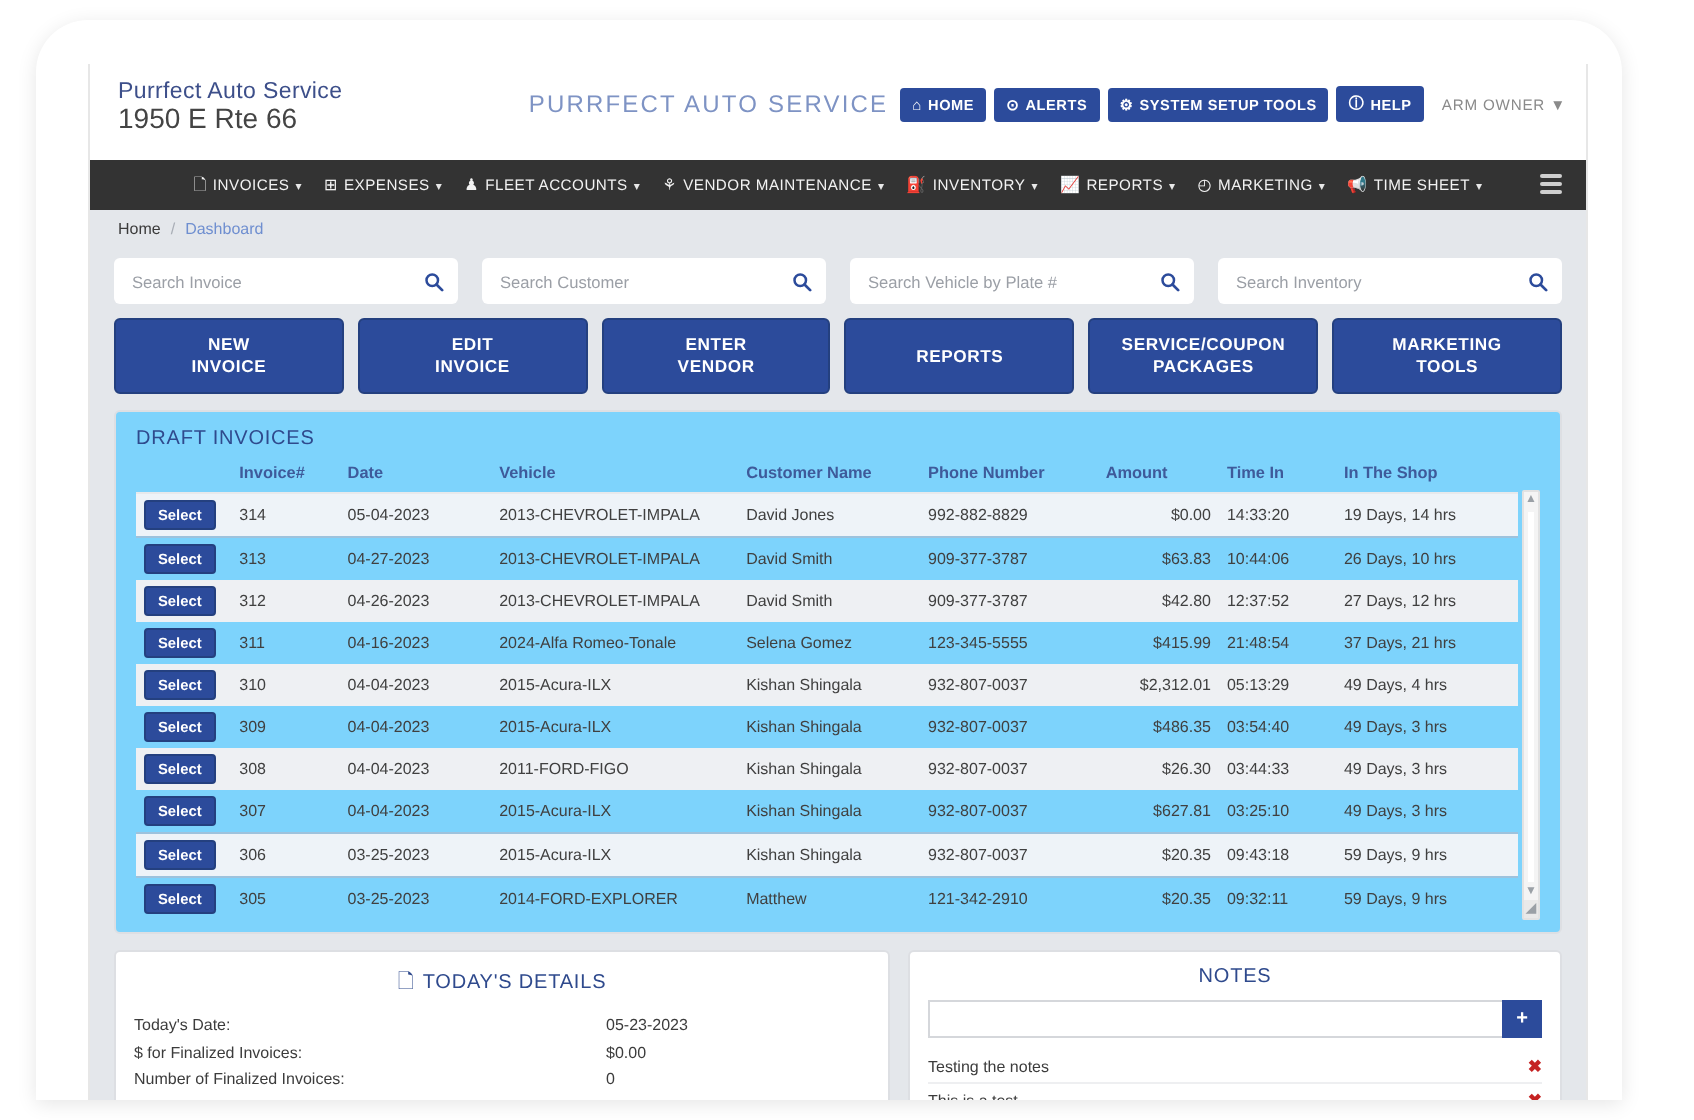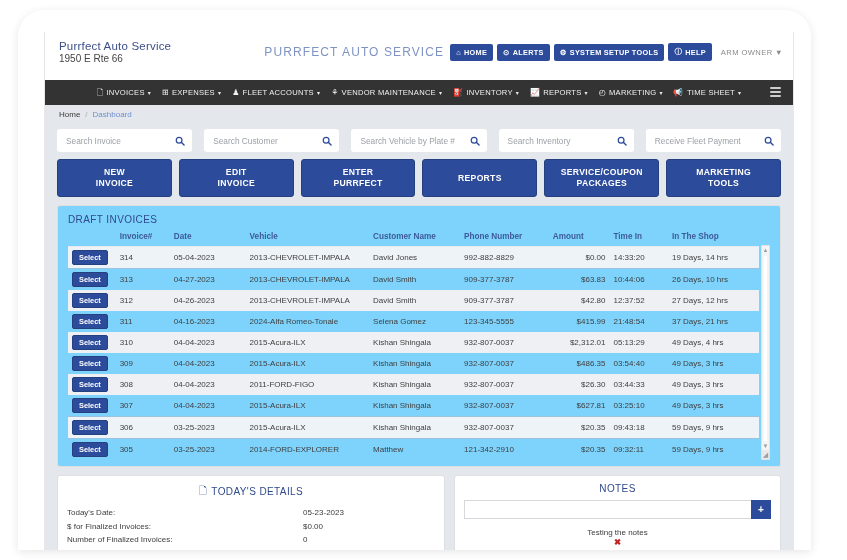--- a/index.html
+++ b/index.html
@@ -37,21 +37,21 @@
     padding: 8px 12px 0 14px;
   }
   .biz-name {
     color: #3d4f8a;
     font-size: 11.5px;
     letter-spacing: .2px;
     margin-bottom: 2px;
   }
   .biz-line {
     color: #444;
-    font-size: 10px;
+    font-size: 14px;
     line-height: 10px;
   }
   .header-right {
     position: absolute;
     right: 10px; top: 11px;
     display: flex; align-items: center; gap: 4px;
   }
   .site-title {
     color: #7e93c4;
     font-size: 12px;
@@ -293,21 +293,20 @@
     color: #fff;
     font-size: 10px; font-weight: bold;
     display: flex; align-items: center; justify-content: center;
     cursor: pointer;
   }
   .note-item {
     display: flex; align-items: center;
     font-size: 8px; color: #3c3c3c;
     padding: 3px 0;
     border-bottom: 1px solid #eeeff1;
-    flex-direction: column;
   }
   .note-text { flex: 1; }
   .note-del { color: #c52222; font-size: 8.5px; font-weight: bold; cursor: pointer; }
 </style>
 </head>
 <body>
 
 <div id="device">
   <div id="app">
 
@@ -426,42 +425,35 @@
         </div>
 
         <div class="search-box">
           <input placeholder="Search Inventory" style="">
           <svg class="mag" viewBox="0 0 16 16">
               <circle cx="6.6" cy="6.6" r="4.6" fill="none" stroke="#2c4b9b" stroke-width="2"></circle>
               <line x1="10" y1="10" x2="14.5" y2="14.5" stroke="#2c4b9b" stroke-width="2.2" stroke-linecap="round"></line>
             </svg>
         </div>
 
-        <div class="search-box">
-          <input placeholder="Receive Fleet Payment" style="">
-          <svg class="mag" viewBox="0 0 16 16">
-              <circle cx="6.6" cy="6.6" r="4.6" fill="none" stroke="#2c4b9b" stroke-width="2"></circle>
-              <line x1="10" y1="10" x2="14.5" y2="14.5" stroke="#2c4b9b" stroke-width="2.2" stroke-linecap="round"></line>
-            </svg>
-        </div>
 
       </div>
 
       <div class="btn-row">
         <div class="big-btn">
           <span>NEW</span>
           <span>INVOICE</span>
         </div>
         <div class="big-btn">
           <span>EDIT</span>
           <span>INVOICE</span>
         </div>
         <div class="big-btn">
           <span>ENTER</span>
-          <span>PURRFECT</span>
+          <span>VENDOR</span>
         </div>
         <div class="big-btn">
           <span>REPORTS</span>
         </div>
         <div class="big-btn">
           <span>SERVICE/COUPON</span>
           <span>PACKAGES</span>
         </div>
         <div class="big-btn">
           <span>MARKETING</span>

